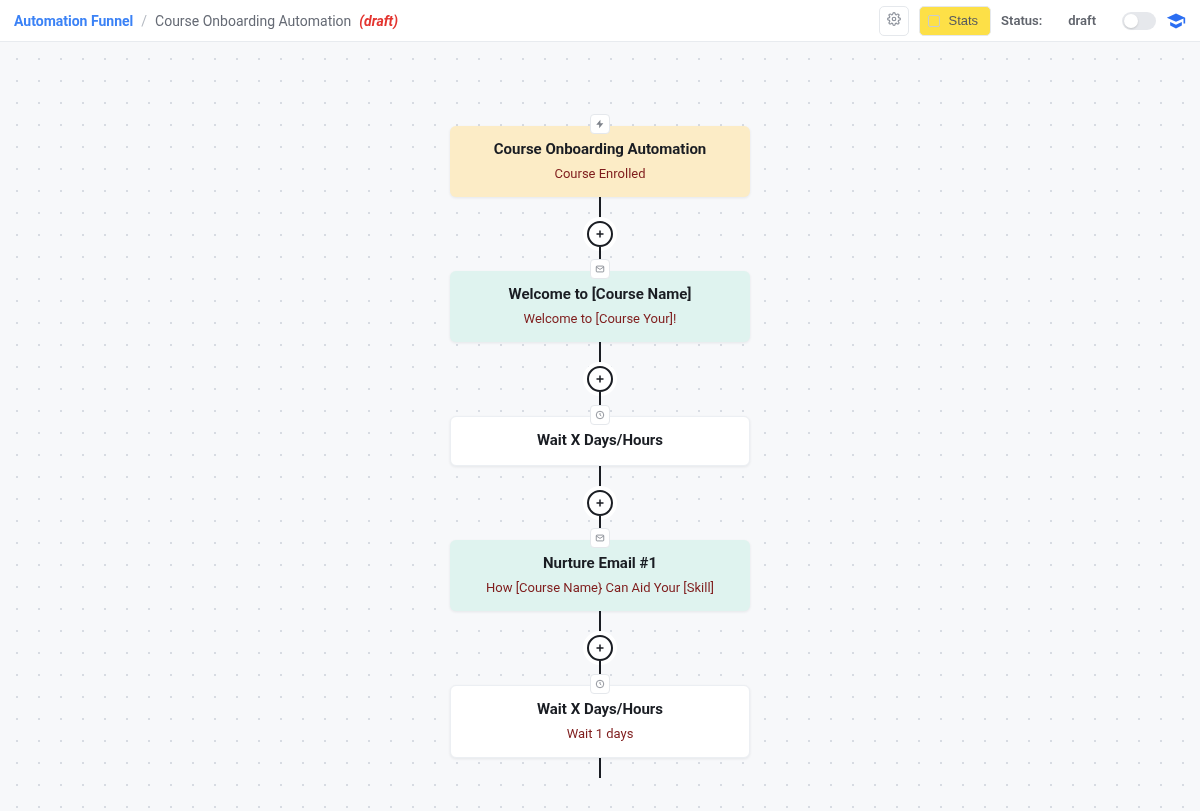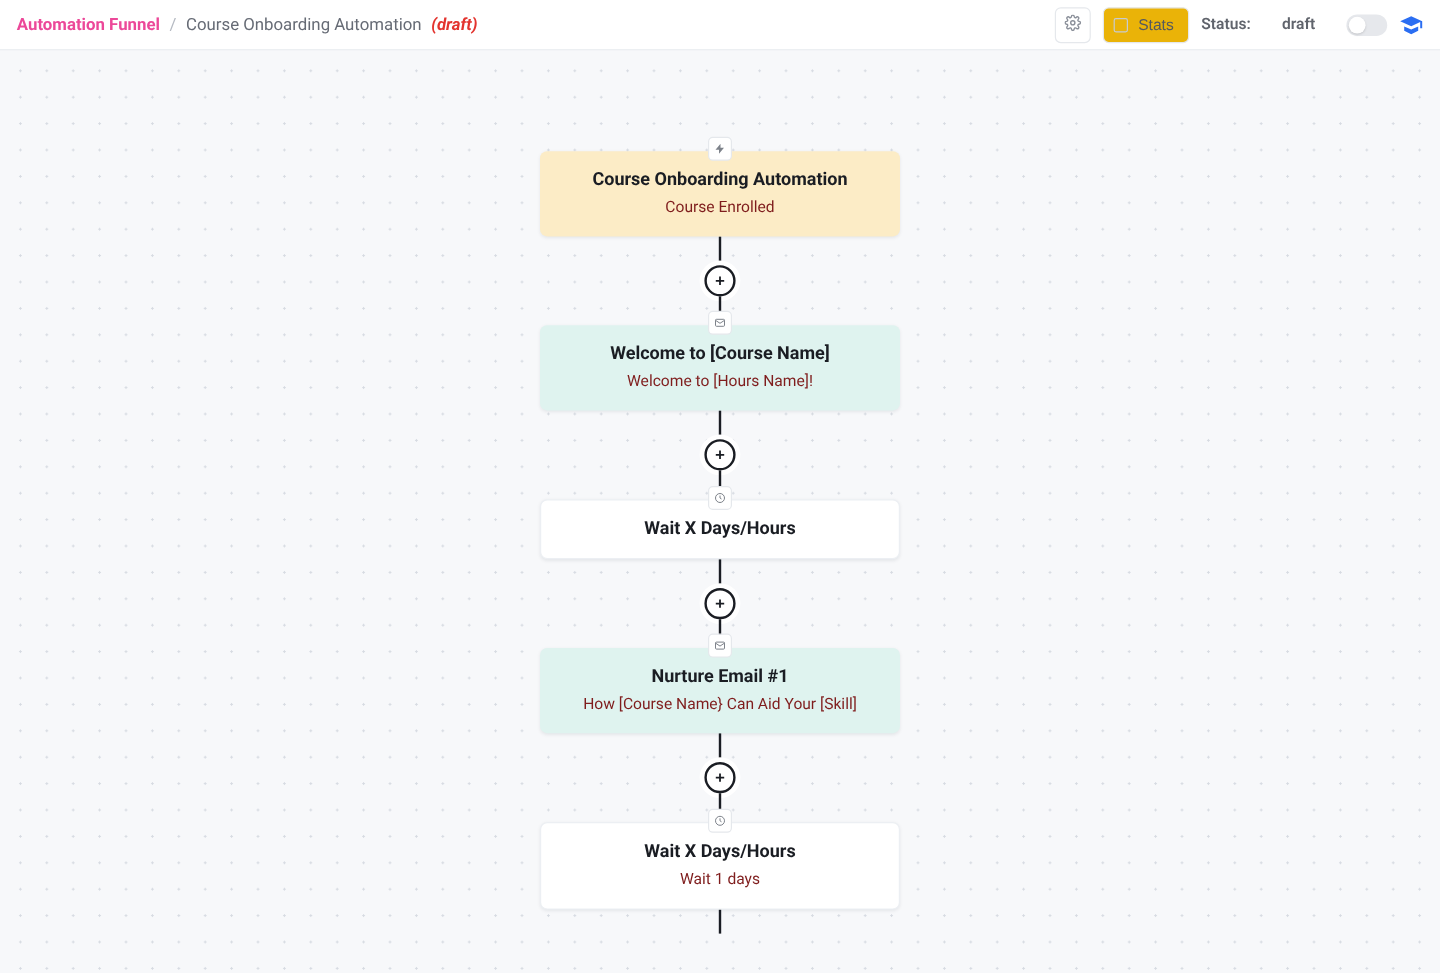--- a/index.html
+++ b/index.html
@@ -25,21 +25,21 @@
     z-index: 5;
   }
   .breadcrumb {
     display: flex;
     align-items: center;
     gap: 8px;
     font-size: 14px;
   }
   .breadcrumb .root {
     font-weight: 700;
-    color: #ec4899;
+    color: #3b82f6;
   }
   .breadcrumb .sep { color: #b5bac2; }
   .breadcrumb .current { color: #666b75; }
   .breadcrumb .draft {
     color: #e3342f;
     font-weight: 700;
     font-style: italic;
   }
 
   .topbar-right {
@@ -55,21 +55,21 @@
     display: flex; align-items: center; justify-content: center;
     color: #8a8f99;
     font-size: 14px;
     cursor: pointer;
   }
   .stats-btn {
     height: 30px;
     padding: 0 12px 0 8px;
     border: 1px solid #e5e8ec;
     border-radius: 5px;
-    background: #eab308;
+    background: #fde047;
     display: flex; align-items: center; gap: 8px;
     color: #55595f;
     font-size: 13px;
     font-weight: 500;
     cursor: pointer;
   }
   .stats-btn .square {
     width: 12px; height: 12px;
     border: 1px solid #c7cbd1;
     border-radius: 2px;
@@ -227,21 +227,21 @@
 
     <div class="node node-email">
       <div class="node-icon-badge">
         <svg width="10" height="10" viewBox="0 0 24 24" fill="none" stroke="currentColor" stroke-width="2">
             <rect x="3" y="5" width="18" height="14" rx="2"></rect>
             <path d="m3 7 9 6 9-6"></path>
           </svg>
       </div>
       <div class="pad">
         <div class="title">Welcome to [Course Name]</div>
-        <div class="subtitle">Welcome to [Hours Name]!</div>
+        <div class="subtitle">Welcome to [Course Your]!</div>
       </div>
     </div>
 
     <div class="connector-line"></div>
     <div class="plus-btn">
       <svg width="12" height="12" viewBox="0 0 24 24" stroke="#1a1d23" stroke-width="3" fill="none">
           <path d="M12 5v14M5 12h14"></path>
         </svg>
     </div>
     <div class="connector-line"></div>

